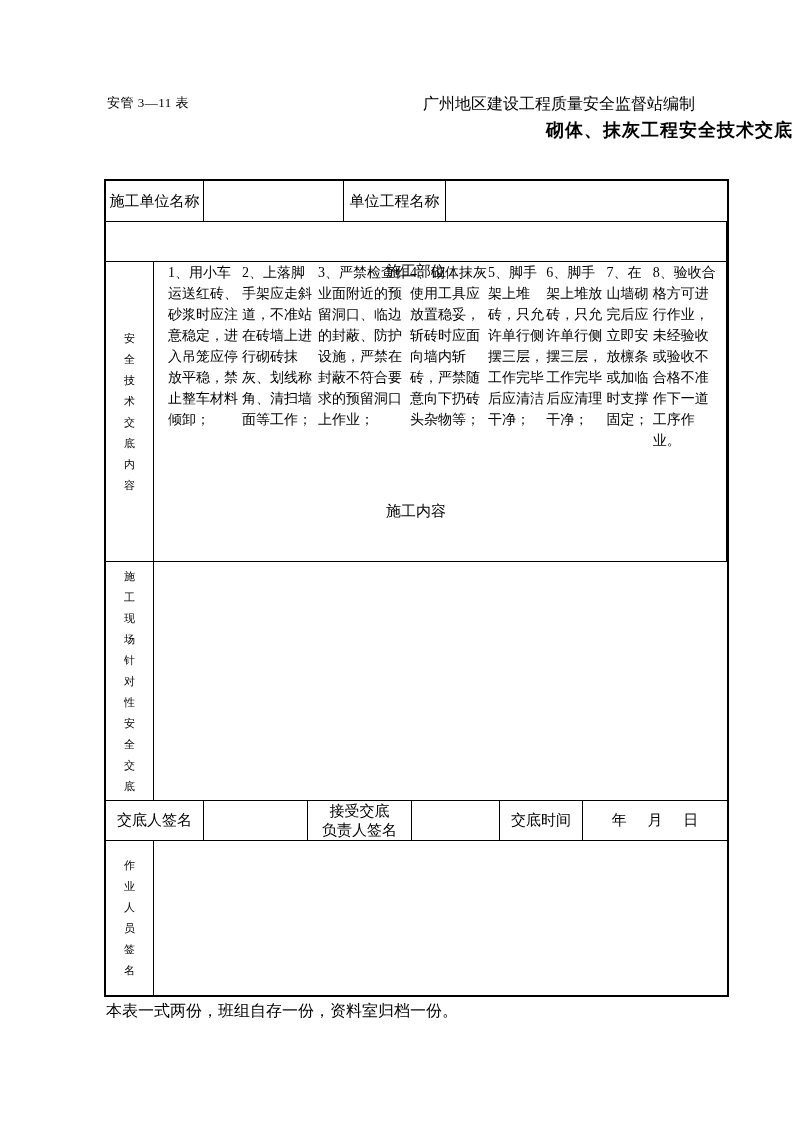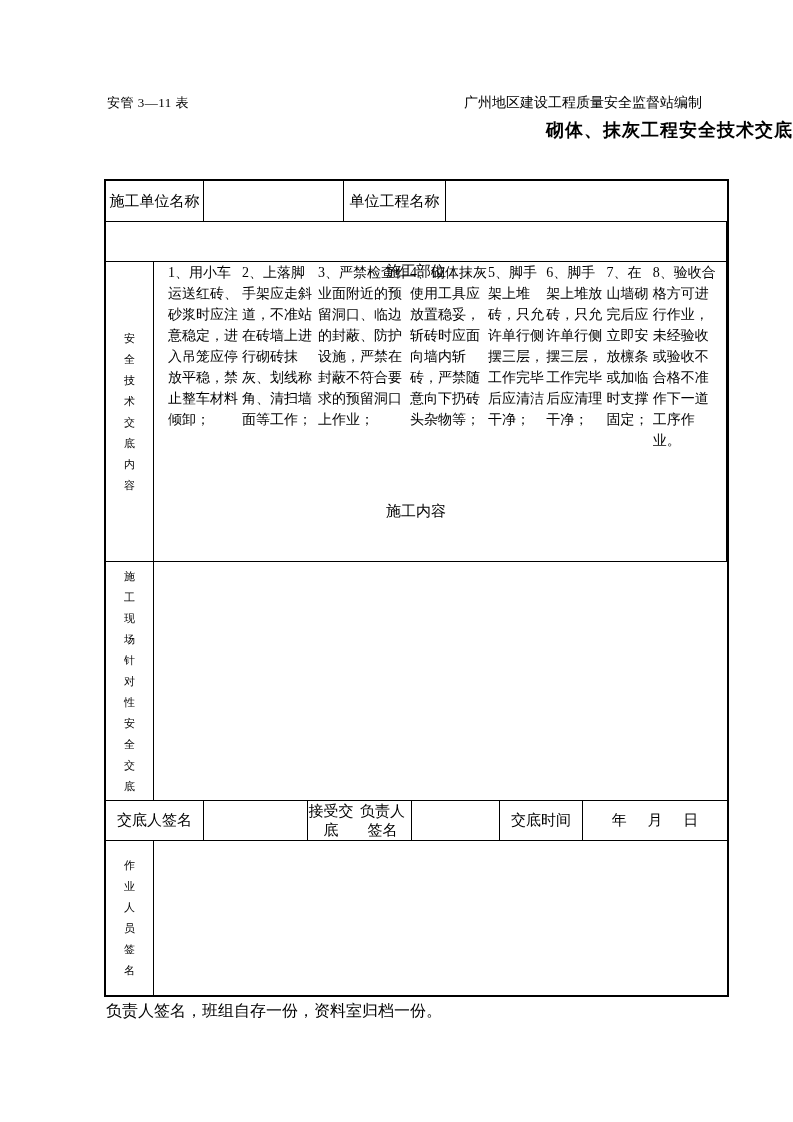--- a/index.html
+++ b/index.html
@@ -9,22 +9,22 @@
     position: relative;
     font-family: "Liberation Serif", "DejaVu Serif", serif;
     color: #000000;
     overflow: hidden;
   }
   .header-left {
     position: absolute; left: 107px; top: 94px;
     font-size: 13px; letter-spacing: 0.5px;
   }
   .header-right {
-    position: absolute; right: 91px; top: 94px;
-    font-size: 14px;
+    position: absolute; right: 98px; top: 94px;
+    font-size: 16px;
   }
   .doc-title {
     position: absolute; left: 0; top: 118px; width: 100%;
     text-align: right; font-size: 18px; font-weight: bold;
     letter-spacing: 1px;
   }
   .form-table {
     position: absolute; left: 104px; top: 179px; width: 625px;
     border: 2px solid #000; display: flex; flex-direction: column;
   }
@@ -49,21 +49,21 @@
   }
   .block-content1 { height: 300px; }
   .block-content2 { height: 239px; }
   .block-content3 { height: 154px; }
   .items-wrap {
     flex-direction: row; justify-content: center; align-items: stretch;
     padding: 0 8px 0 14px;
   }
   .item-line { font-size: 14px; line-height: 21px; }
   .row-sig { height: 40px; }
-  .sig-label2 { flex-direction: row; justify-content: center; line-height: 19px; font-size: 15px; text-align: center; }
+  .sig-label2 { flex-direction: column; justify-content: center; line-height: 19px; font-size: 15px; text-align: center; }
   .date-cell { justify-content: space-evenly; font-size: 15px; padding: 0 8px; }
   .footer-note {
     position: absolute; left: 106px; top: 1001px;
     font-size: 16px;
   }
 </style>
 </head>
 <body>
 
 <div class="header-left">安管 3—11 表</div>
@@ -127,13 +127,13 @@
 
   <div class="trow block-content3">
     <div class="tcell c-vlabel">
       <div class="v-label">作业人员签名</div>
     </div>
     <div class="tcell c-grow"></div>
   </div>
 
 </div>
 
-<div class="footer-note">负责人签名，班组自存一份，资料室归档一份。</div>
+<div class="footer-note">本表一式两份，班组自存一份，资料室归档一份。</div>
 
 </body></html>

